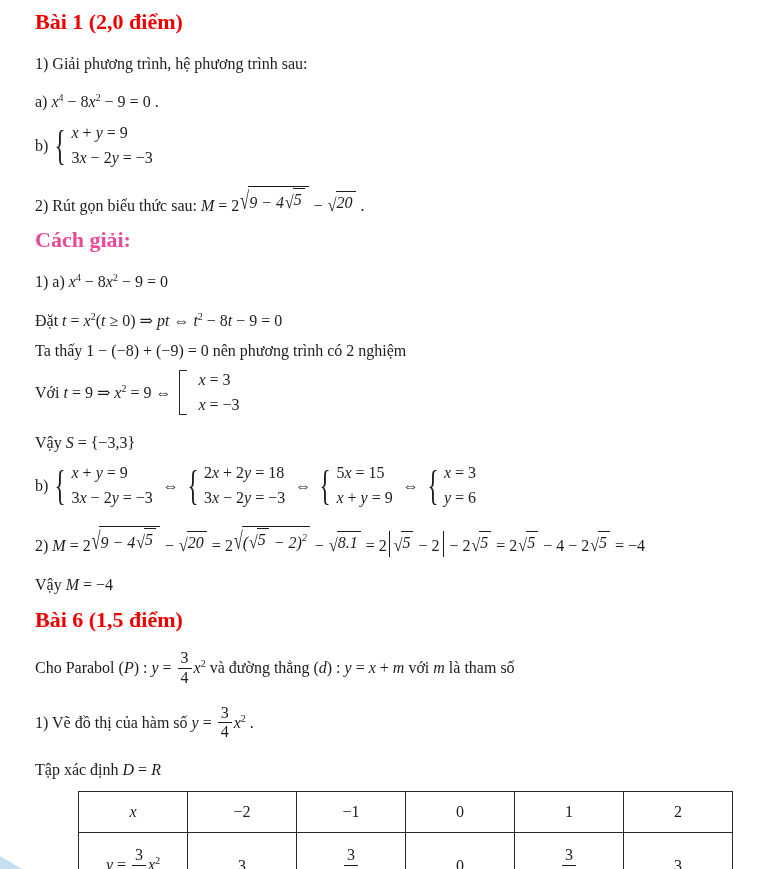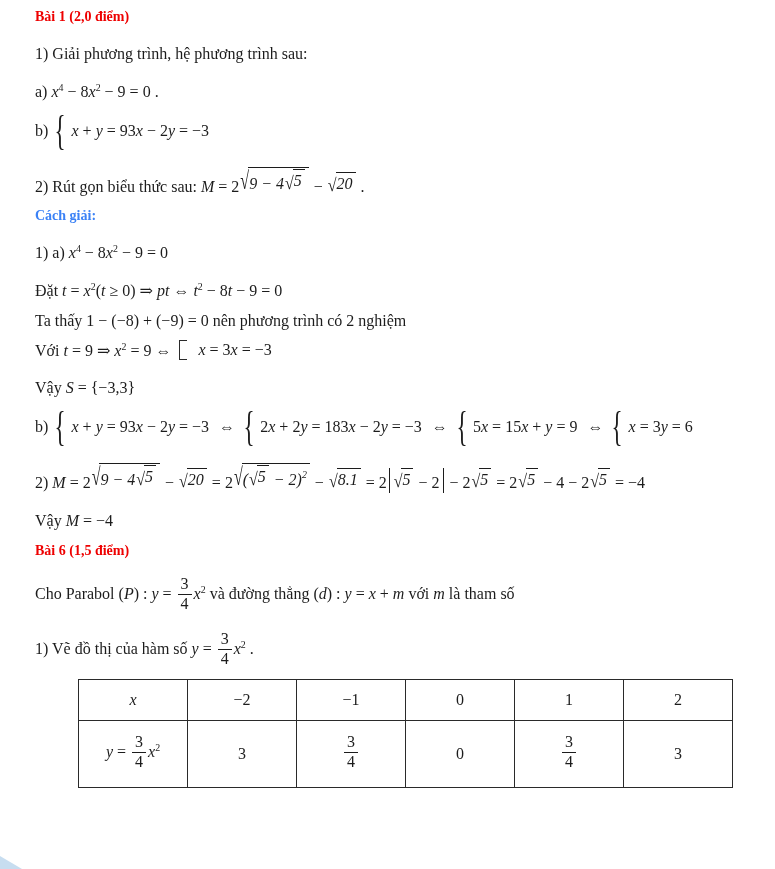--- a/index.html
+++ b/index.html
@@ -3,44 +3,44 @@
 <meta charset="utf-8">
 <style>
   html,body{margin:0;padding:0;background:#ffffff;}
   body{
     width:775px;height:869px;overflow:hidden;position:relative;
     font-family:"Liberation Serif","DejaVu Serif",serif;
     font-size:16px;color:#1c1c1c;
   }
   .doc{padding:8px 28px 4px 35px;}
   .ln{margin:18px 0 10px;line-height:1.3;white-space:nowrap;}
-  .heading{font-weight:bold;font-size:14px;margin:0 0 11px;line-height:1.25;}
+  .heading{font-weight:bold;font-size:22px;margin:0 0 11px;line-height:1.25;}
   .heading.red{color:#ee0000;}
-  .heading.blue{color:#3b82f6;}
+  .heading.blue{color:#ec4899;}
   i{font-style:italic;}
   sup{font-size:62%;line-height:0;vertical-align:super;}
   
   .frac{display:inline-flex;flex-direction:column;text-align:center;vertical-align:middle;
         line-height:1.05;margin:0 2px;position:relative;top:-1px;}
   .fnum{border-bottom:1.2px solid currentColor;padding:0 3px 1px;}
   .fden{padding:1px 3px 0;}
   
   .sqrt{display:inline-flex;align-items:stretch;margin:0 1px;white-space:nowrap;}
   .rad{align-self:flex-end;line-height:1;display:inline-block;transform:scaleY(1.12);transform-origin:bottom;}
   .sqrt:has(.sqrt)>.rad,.sqrt:has(sup)>.rad{transform:scaleY(1.55);}
   .vinc{border-top:1.3px solid currentColor;padding:1px 3px 0 1px;margin-left:-1px;font-style:italic;}
   
   .abs{border-left:1.2px solid currentColor;border-right:1.2px solid currentColor;
        padding:0 3px;margin:0 2px;display:inline-block;}
   
   .mrow{display:flex;align-items:center;gap:8px;margin:0 0 10px;white-space:nowrap;}
   .sys{display:inline-flex;align-items:center;}
   .brace{font-size:42px;line-height:.85;font-weight:400;display:inline-block;
          transform:scaleX(.55);margin:0 -4px 0 -6px;}
-  .eqs{display:inline-flex;flex-direction:row;padding-left:5px;line-height:1.25;}
+  .eqs{display:inline-flex;flex-direction:column;gap:5px;padding-left:5px;line-height:1.25;}
   .lbracket{align-self:stretch;width:7px;border:1.5px solid #2a2a2a;border-right:none;margin-right:6px;}
   .arrow{padding:0 2px;}
   
   table.vals{border-collapse:collapse;margin:2px 0 8px 43px;}
   table.vals td{border:1.6px solid #2a2a2a;text-align:center;vertical-align:middle;padding:0 4px;}
   table.vals tr.hdr td{height:40px;width:100px;}
   table.vals tr.val td{height:66px;}
   
   .corner{position:absolute;left:0;bottom:0;width:0;height:0;
           border-left:22px solid #b9d5ec;border-top:13px solid transparent;opacity:.8;}
@@ -167,20 +167,21 @@
 
   <p class="heading red">Bài 6 (1,5 điểm)</p>
   <p class="ln">Cho Parabol (<i>P</i>) : <i>y</i> = <span class="frac">
         <span class="fnum">3</span>
         <span class="fden">4</span>
       </span><i>x</i><sup>2</sup> và đường thẳng (<i>d</i>) : <i>y</i> = <i>x</i> + <i>m</i> với <i>m</i> là tham số</p>
   <p class="ln">1) Vẽ đồ thị của hàm số  <i>y</i> = <span class="frac">
         <span class="fnum">3</span>
         <span class="fden">4</span>
       </span><i>x</i><sup>2</sup> .</p>
+  <p class="ln">Tập xác định <i>D</i> = <i>R</i></p>
 
   <table class="vals">
     <tbody>
         <tr class="hdr">
       <td><i>x</i></td>
       <td>−2</td>
       <td>−1</td>
       <td>0</td>
       <td>1</td>
       <td>2</td>

